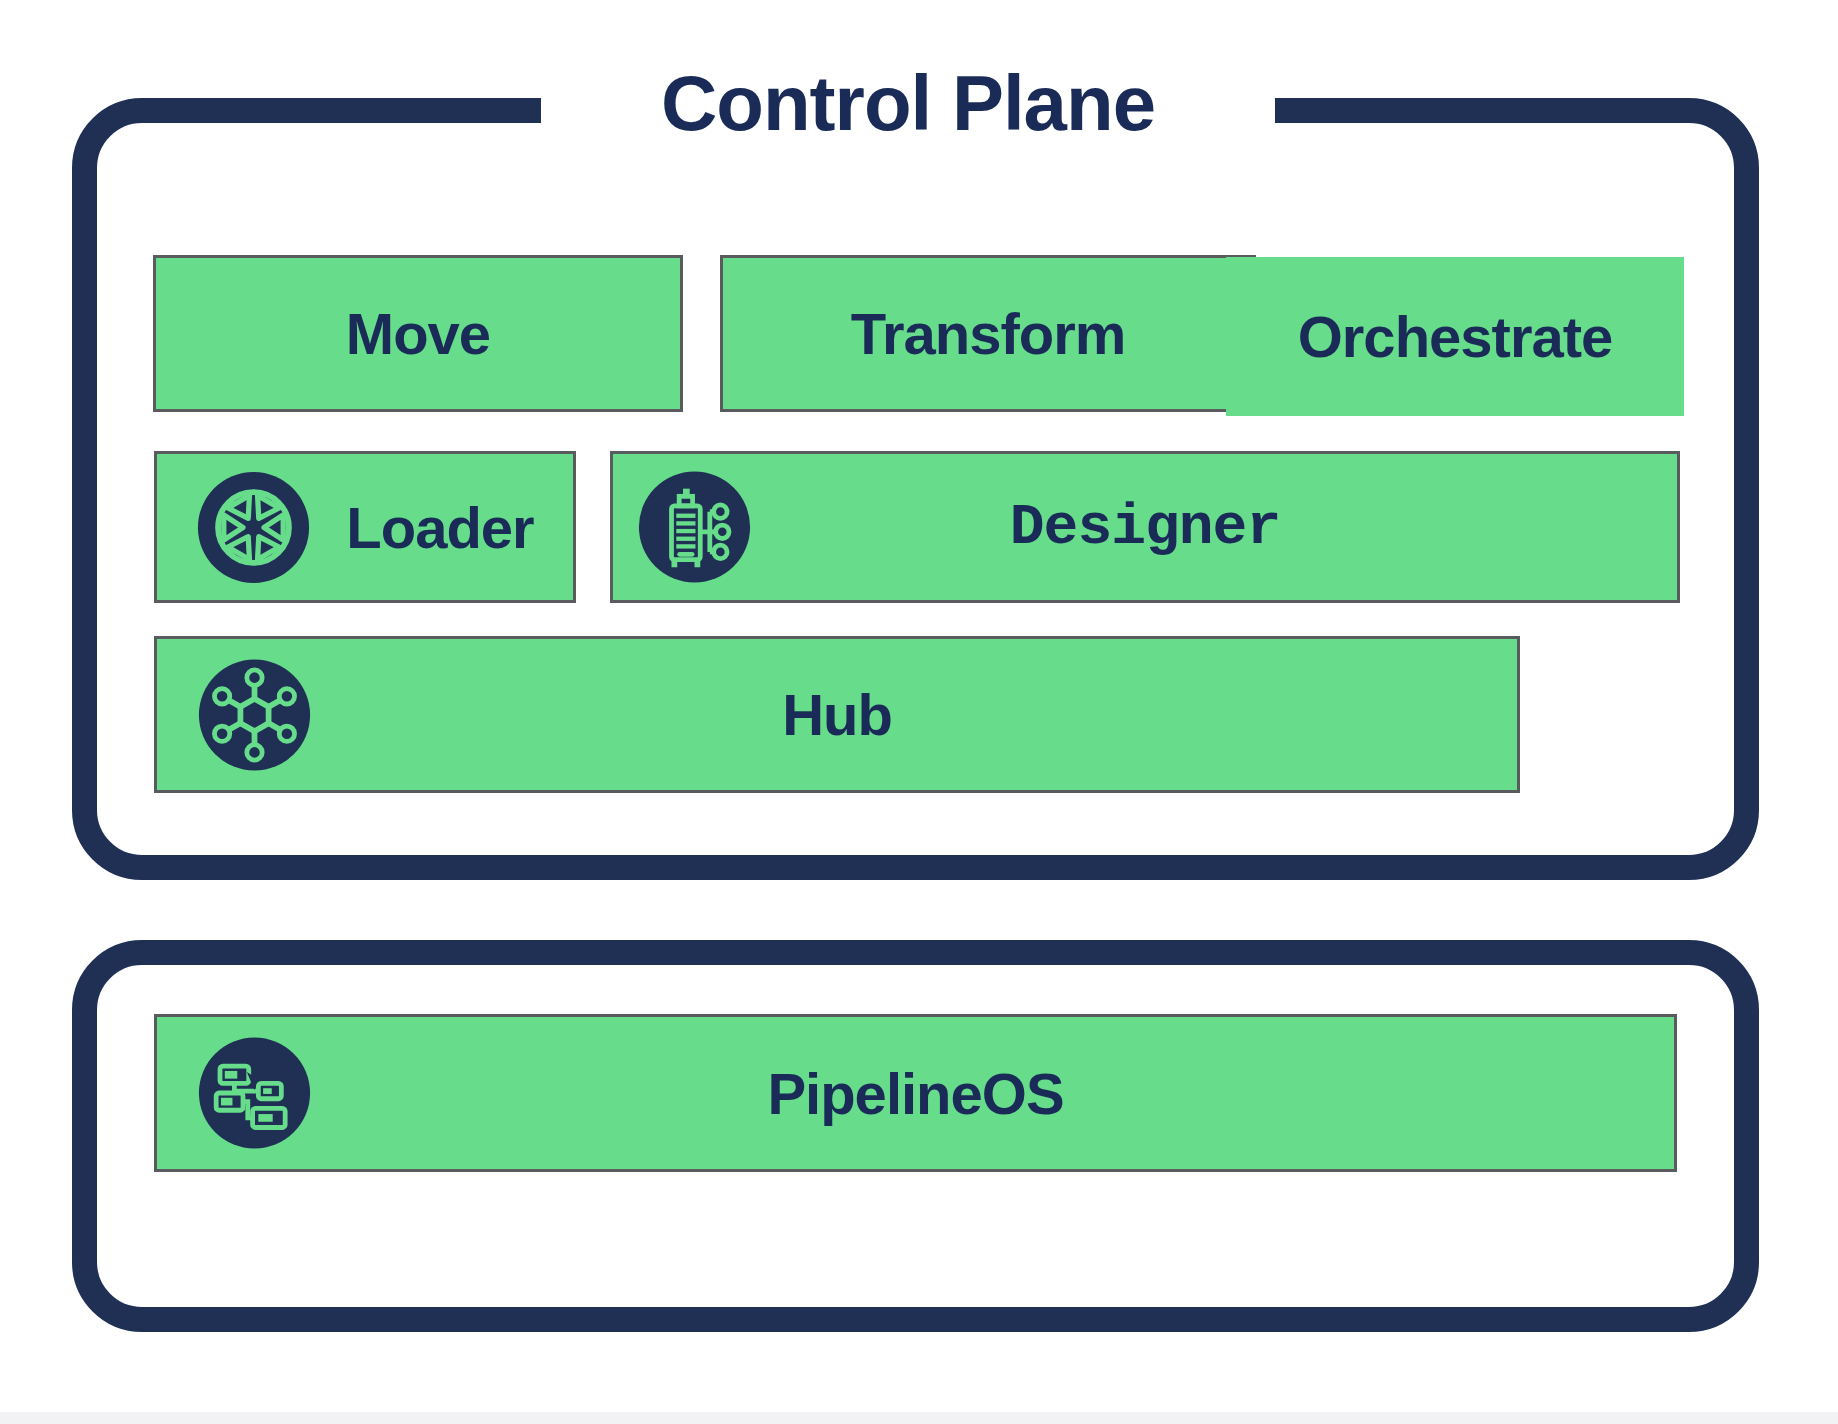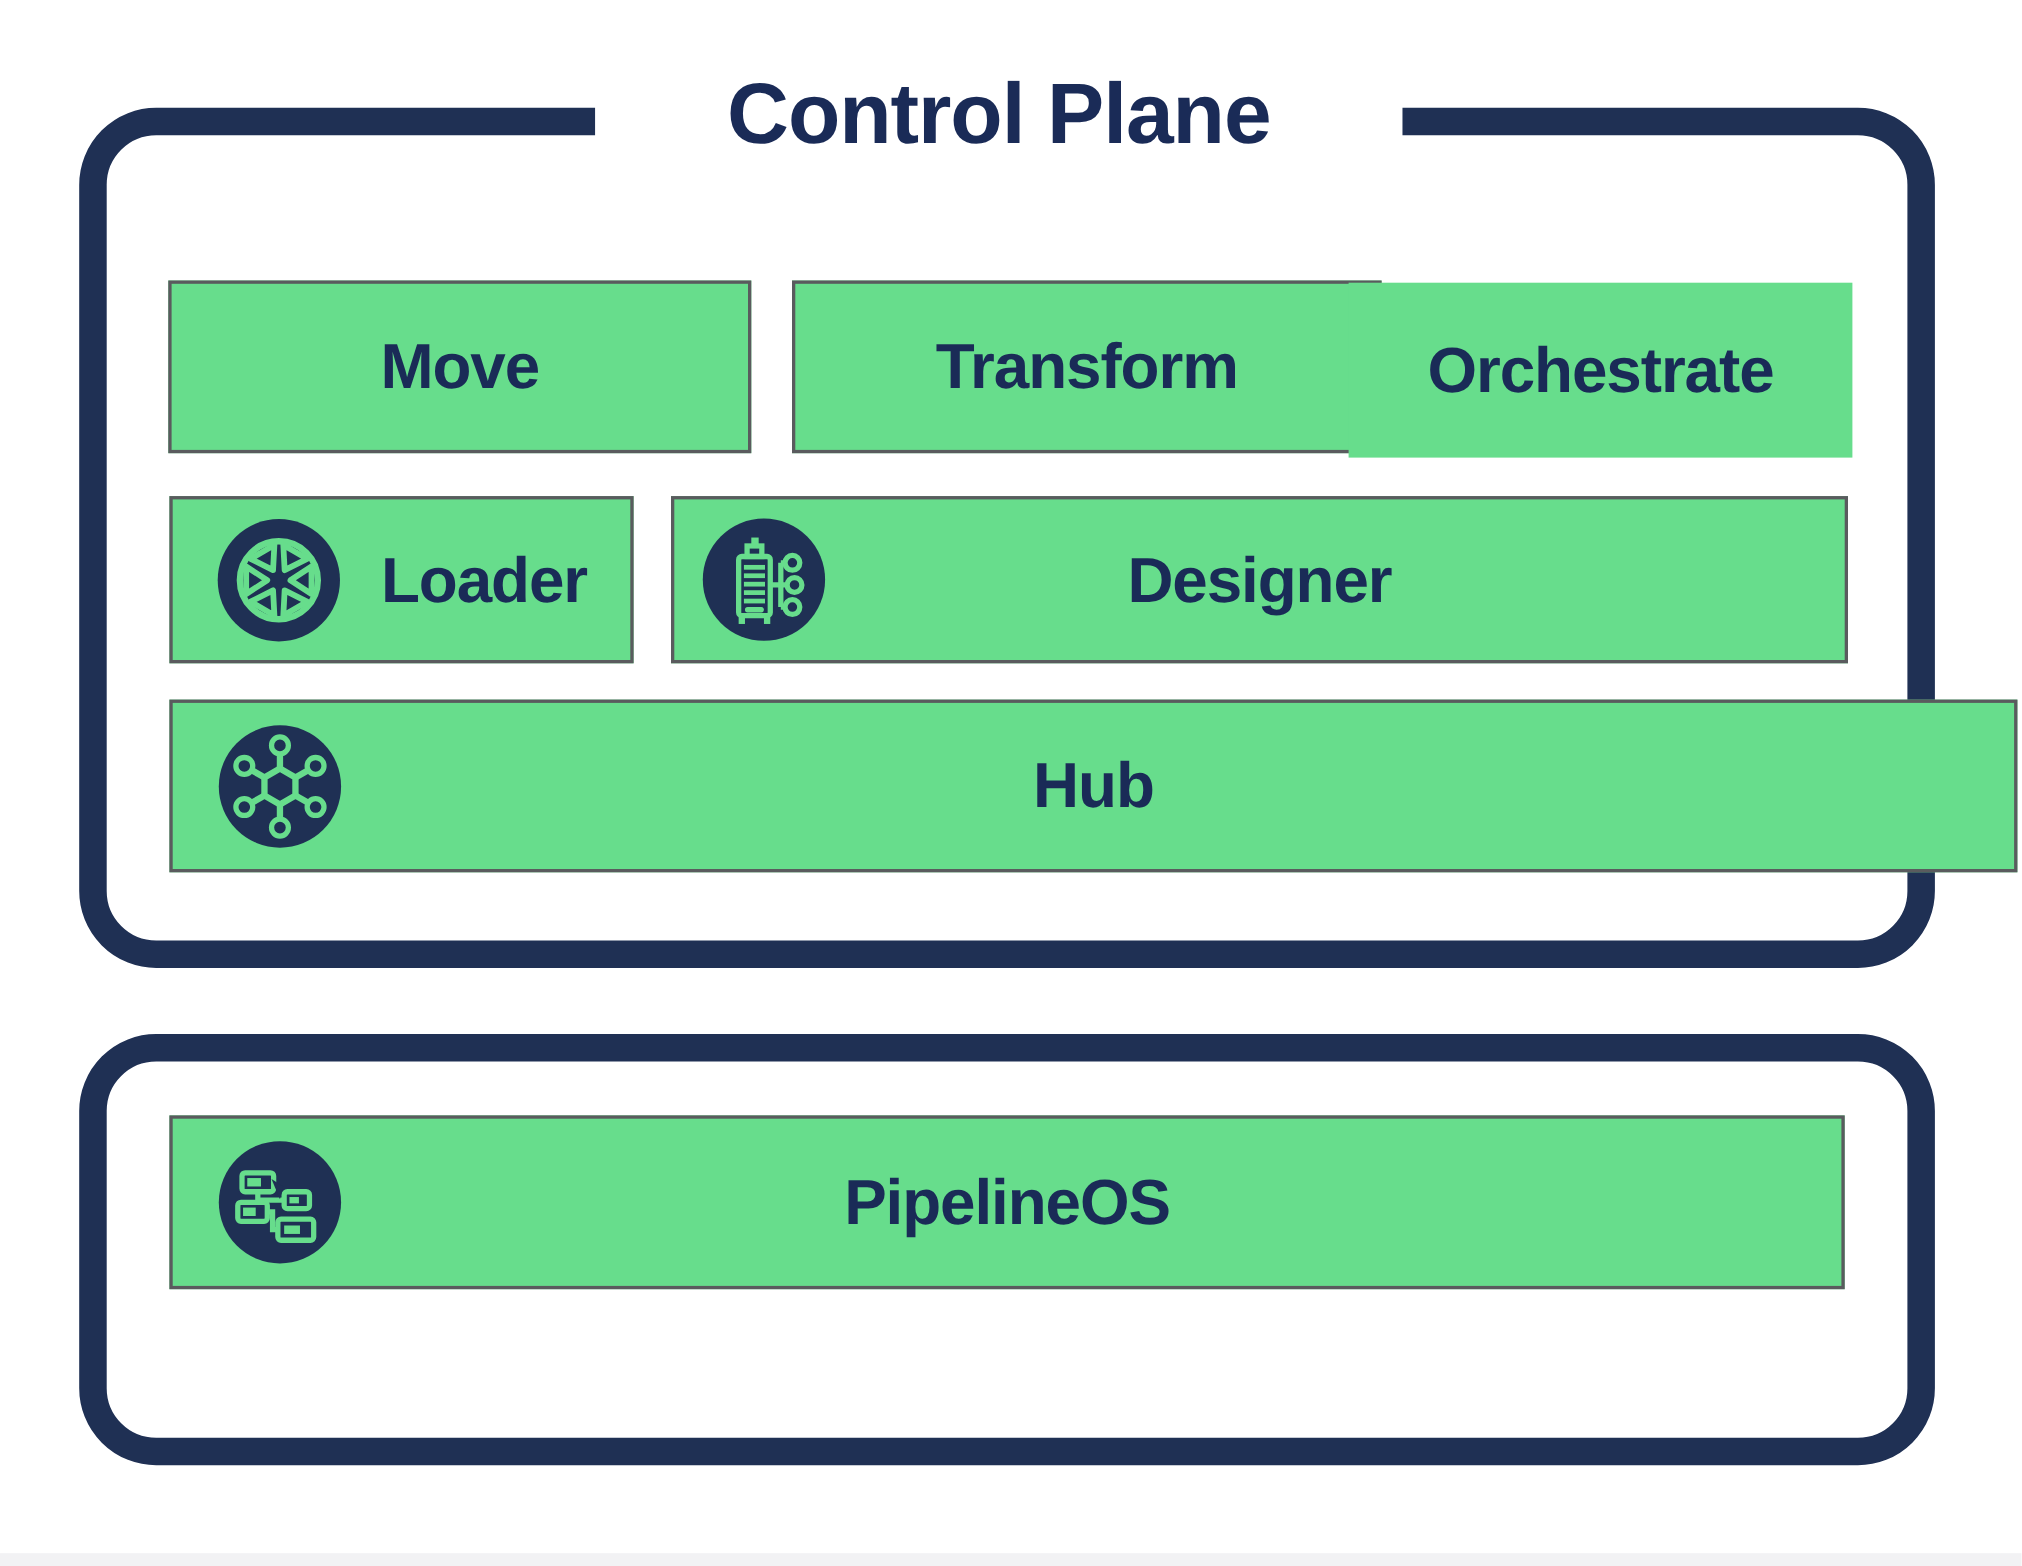--- a/index.html
+++ b/index.html
@@ -38,23 +38,23 @@
   .gbox .label{
     font-size:58px;font-weight:700;color:var(--navy-text);
     letter-spacing:-1px;white-space:nowrap;
   }
   
   .box-move{left:153px;top:255px;width:530px;height:157px;}
   .box-transform{left:720px;top:255px;width:536px;height:157px;}
   .box-orchestrate{left:1226px;top:257px;width:458px;height:159px;}
   
   .box-loader{left:154px;top:451px;width:422px;height:152px;gap:35px;}
-  .box-designer{left:610px;top:451px;width:1070px;height:152px;}
+  .box-designer{left:610px;top:451px;width:1070px;height:152px;font-family:Liberation Mono, monospace;}
   
-  .box-hub{left:154px;top:636px;width:1680px;height:157px;}
+  .box-hub{left:154px;top:636px;width:1366px;height:157px;}
   
   .box-pipelineos{left:154px;top:1014px;width:1523px;height:158px;}
   .icon{width:115px;height:115px;display:block;flex:0 0 auto;}
   .icon.abs{position:absolute;top:50%;transform:translateY(-50%);}
   .box-designer .icon.abs{left:24px;}
   .box-hub .icon.abs{left:40px;}
   .box-pipelineos .icon.abs{left:40px;}
   .bottom-strip{
     position:absolute;left:0;top:1412px;width:100%;height:12px;
     background:var(--bottom-strip);

